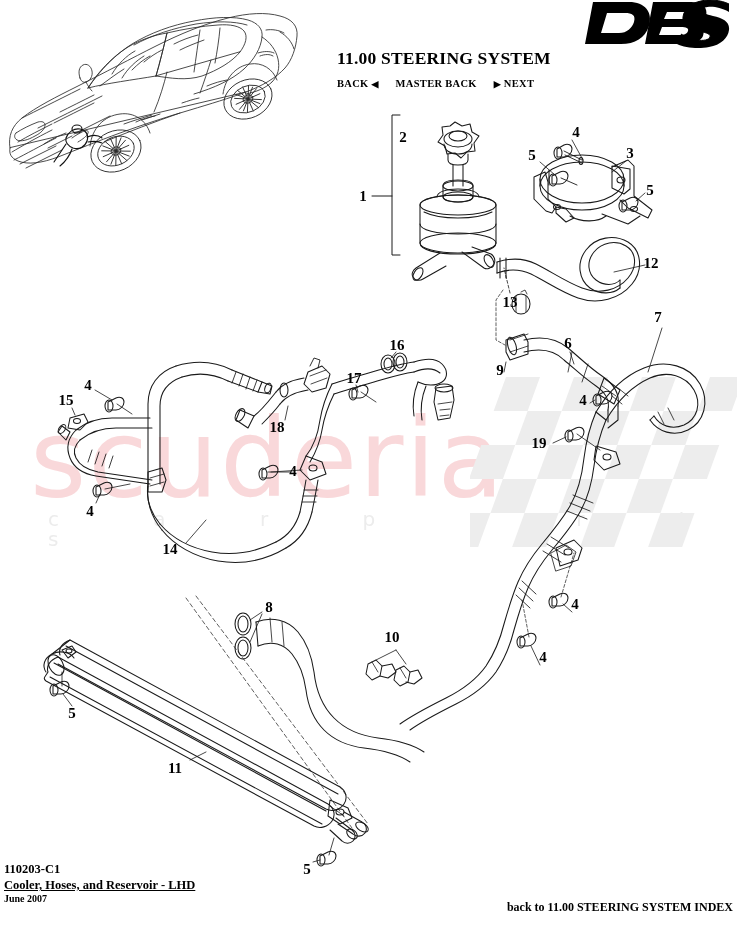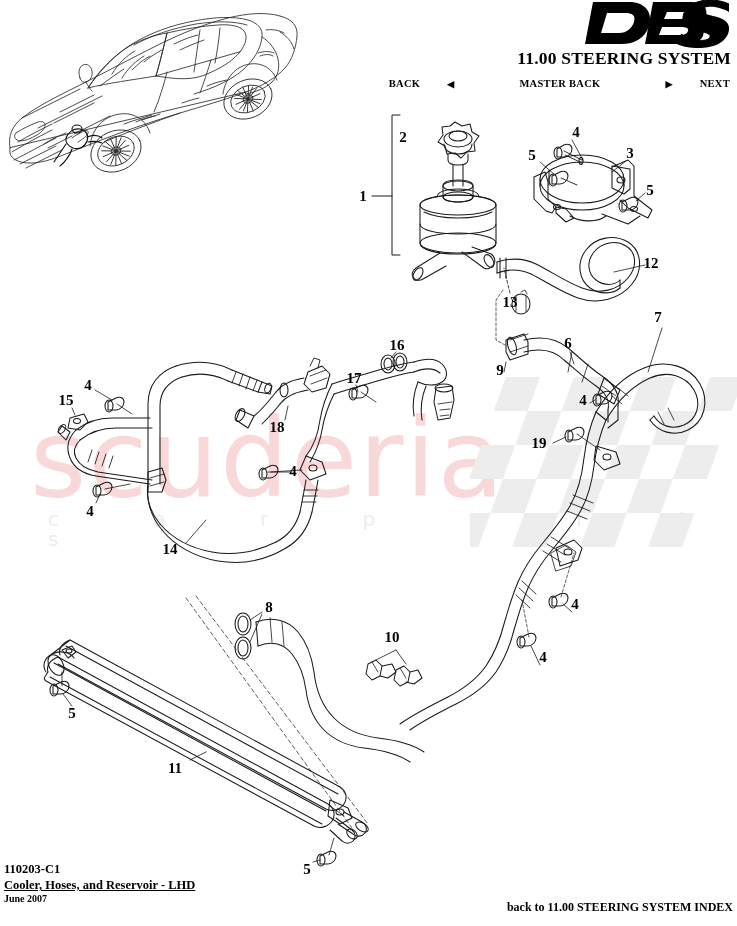--- a/index.html
+++ b/index.html
@@ -13,21 +13,20 @@
     overflow: hidden;
     font-family: "Liberation Serif", serif;
     color: #000;
   }
 
   
   #header {
     position: absolute;
     top: 0; right: 0;
     width: 400px; height: 92px;
-    text-align: right;
     padding-right: 4px;
   }
   #logo-wrap {
     height: 46px;
     position: relative;
   }
   #logo-svg { position: absolute; right: 2px; top: -2px; }
 
   #system-title {
     font-family: "Liberation Serif", serif;
@@ -41,21 +40,21 @@
 
   #navbar {
     margin-top: 9px;
     padding-right: 3px;
     font-family: "Liberation Serif", serif;
     font-weight: bold;
     font-size: 10.5px;
     letter-spacing: 0.3px;
     white-space: nowrap;
   }
-  #navbar span { display: inline-block; margin-left: 24px; }
+  #navbar span { display: inline-block; }
   .nav-link { cursor: pointer; }
   .nav-arrow { font-size: 9px; }
   .nav-gap { width: 11px; display: inline-block; }
 
   
   #car-thumb {
     position: absolute;
     left: 4px; top: 2px;
     width: 300px; height: 190px;
   }

